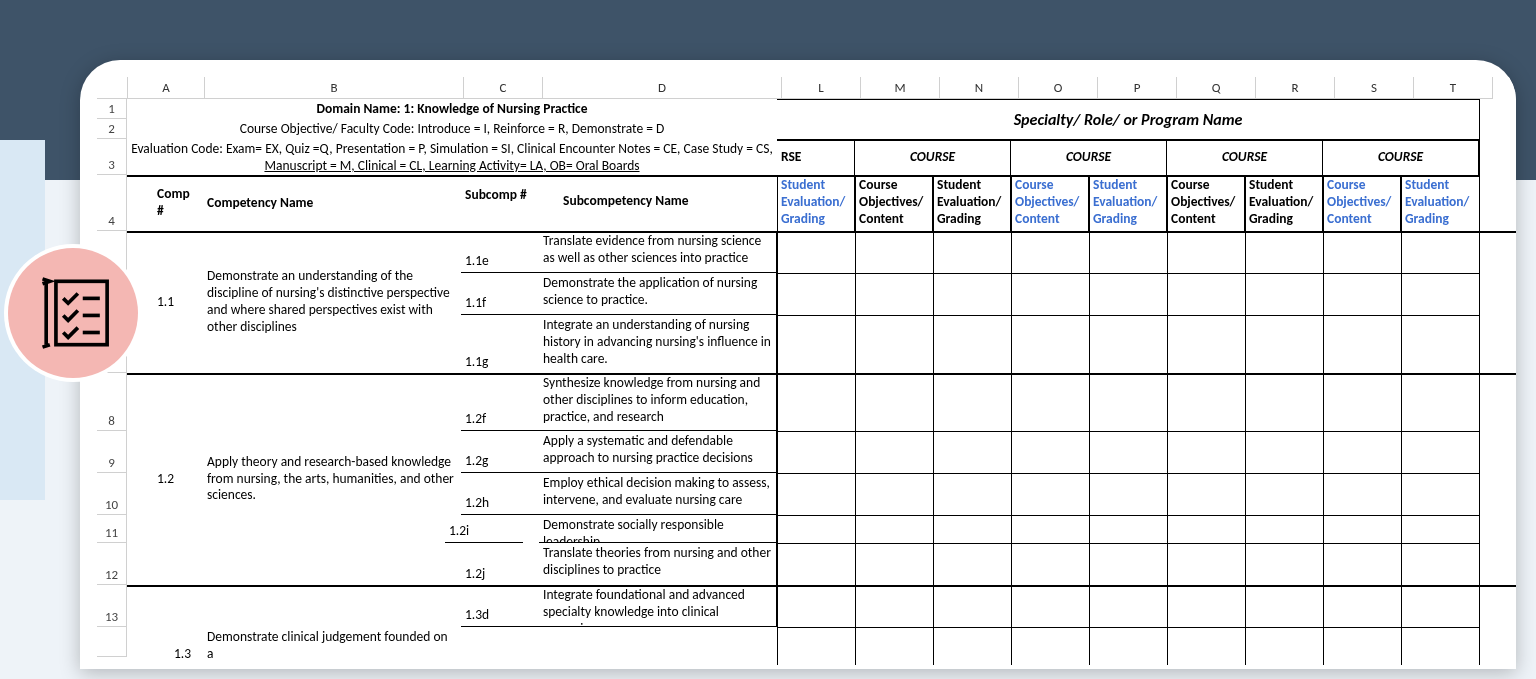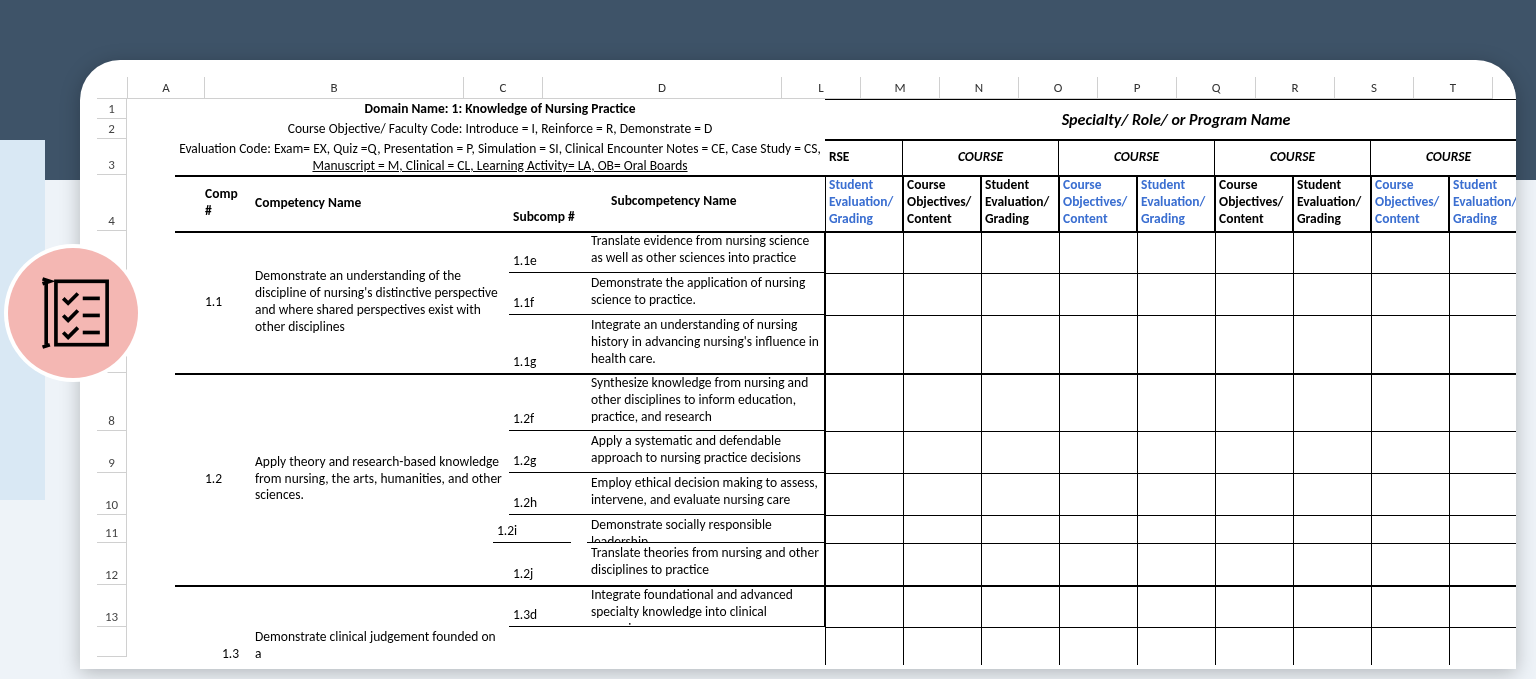--- a/index.html
+++ b/index.html
@@ -93,21 +93,20 @@
     bottom: 0;
     display: flex;
   }
   .rownums {
     width: 30px;
     flex: 0 0 30px;
   }
   .grid {
     flex: 1 1 auto;
     position: relative;
-    margin-left: 48px;
   }
 
   .cell {
     position: absolute;
     box-sizing: border-box;
     font-size: 13.5px;
     line-height: 1.25;
     padding: 2px 4px;
     overflow: hidden;
   }
@@ -237,21 +236,21 @@
         <div class="cell bold center vcenter mid border-r" style="left:884px; top:40px; width:156px; height:36px;">COURSE</div>
         <div class="cell bold center vcenter mid border-r" style="left:1040px; top:40px; width:156px; height:36px;">COURSE</div>
         <div class="cell bold center vcenter mid border-r" style="left:1196px; top:40px; width:156px; height:36px;">COURSE</div>
         <div class="cell bold center vcenter mid" style="left:1352px; top:40px; width:120px; height:36px;">COURSE</div>
 
         <div class="cell" style="left:650px; top:76px; width:702px; height:0; border-top:2px solid #000;"></div>
         <div class="cell" style="left:0; top:76px; width:650px; height:0; border-top:2px solid #000;"></div>
 
         <div class="cell bold vcenter" style="left:0; top:76px; width:76px; height:56px; padding-left:30px;">Comp #</div>
         <div class="cell bold vcenter" style="left:76px; top:76px; width:258px; height:56px;">Competency Name</div>
-        <div class="cell bold vcenter" style="left:334px; top:90px; width:78px; height:56px;">Subcomp #</div>
+        <div class="cell bold vcenter" style="left:334px; top:68px; width:78px; height:56px;">Subcomp #</div>
         <div class="cell bold vcenter" style="left:432px; top:76px; width:238px; height:52px;">Subcompetency Name</div>
 
         <div class="cell bold blue-text border-r" style="left:650px; top:76px; width:78px; height:56px;">Student Evaluation/ Grading</div>
 
         <div class="cell bold border-r" style="left:728px; top:76px; width:78px; height:56px;">Course Objectives/ Content</div>
 
         <div class="cell bold border-r" style="left:806px; top:76px; width:78px; height:56px;">Student Evaluation/ Grading</div>
 
         <div class="cell bold blue-text border-r" style="left:884px; top:76px; width:78px; height:56px;">Course Objectives/ Content</div>
 

